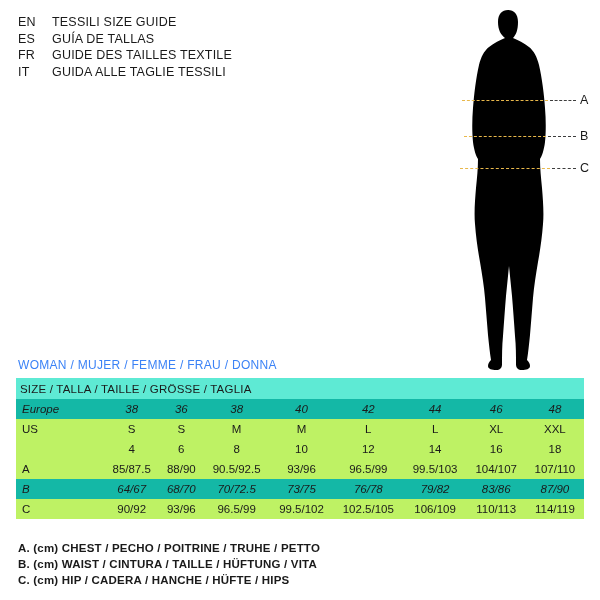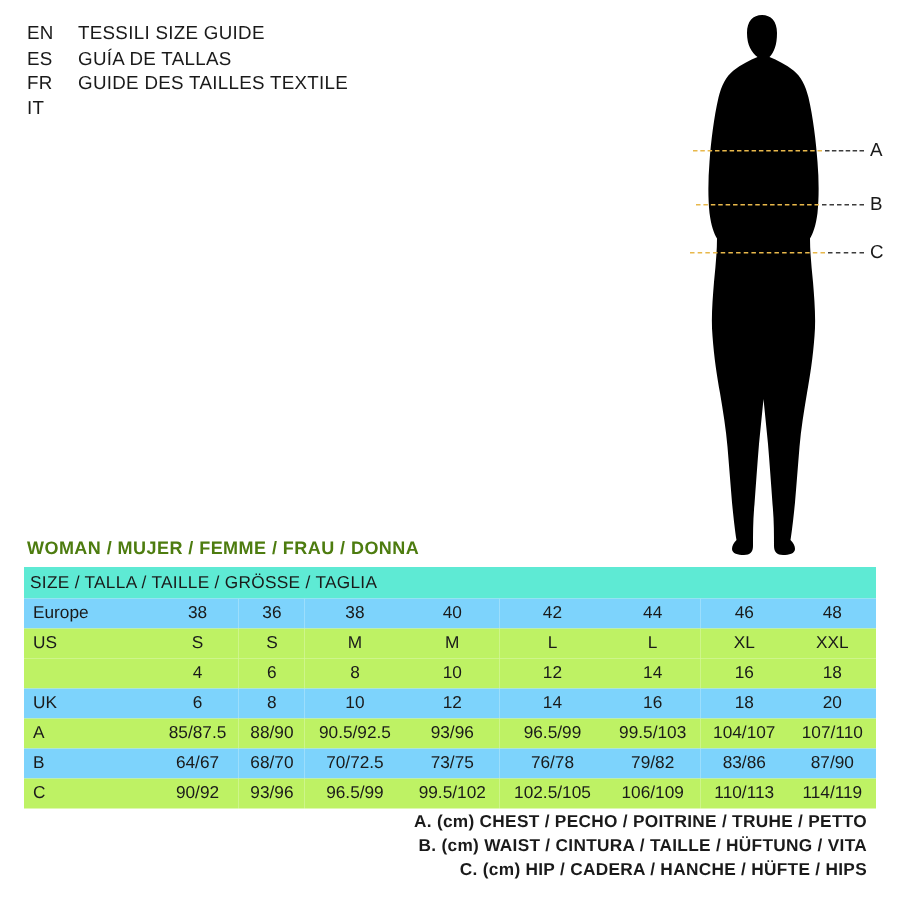--- a/index.html
+++ b/index.html
@@ -74,24 +74,24 @@
 
   
   .tablewrap {
     position: absolute;
     left: 16px;
     top: 358px;
     width: 568px;
   }
   .woman-title {
     font-size: 12px;
-    font-weight: bold;
+    font-weight: normal;
     letter-spacing: 0.3px;
     margin: 0 0 6px 2px;
-    color: #4d7c0f;
+    color: #3b82f6;
   }
   table.size {
     border-collapse: collapse;
     width: 568px;
     font-size: 11.5px;
   }
   table.size td {
     padding: 2px 4px;
     height: 16px;
     color: #1a1a1a;
@@ -105,41 +105,41 @@
   }
   tr.headrow td {
     background: #5eead4;
     color: #1a1a1a;
     text-align: left;
     font-size: 11.5px;
     letter-spacing: 0.2px;
     height: 17px;
   }
   tr.shade td {
-    background: #7dd3fc;
+    background: #14b8a6;
+    font-style: italic;
   }
   tr.plain td {
     background: #bef264;
   }
 
   
   .legend {
     position: absolute;
     left: 18px;
     top: 540px;
     width: 560px;
   }
   .legend div {
     font-size: 11.5px;
     font-weight: bold;
     line-height: 16px;
     letter-spacing: 0.2px;
     color: #1a1a1a;
     white-space: nowrap;
-    text-align: right;
   }
 </style>
 </head>
 <body>
 
 <div class="page">
 
   <div class="langblock">
     <div class="langrow">
       <span class="langcode">EN</span>
@@ -148,20 +148,21 @@
     <div class="langrow">
       <span class="langcode">ES</span>
       <span class="langtext">GUÍA DE TALLAS</span>
     </div>
     <div class="langrow">
       <span class="langcode">FR</span>
       <span class="langtext">GUIDE DES TAILLES TEXTILE</span>
     </div>
     <div class="langrow">
       <span class="langcode">IT</span>
+      <span class="langtext">GUIDA ALLE TAGLIE TESSILI</span>
     </div>
   </div>
 
   <div class="figure">
     <svg width="160" height="370" viewBox="0 0 160 370">
       <path fill="#000000" d="
         M68,14
         C68,6 72,2 78,2
         C84,2 88,6 88,14
         C88,22 86,27 83,30
@@ -253,31 +254,20 @@
           <td>4</td>
           <td>6</td>
           <td>8</td>
           <td>10</td>
           <td>12</td>
           <td>14</td>
           <td>16</td>
           <td>18</td>
         </tr>
 
-        <tr class="shade">
-          <td class="rowlabel">UK</td>
-          <td>6</td>
-          <td>8</td>
-          <td>10</td>
-          <td>12</td>
-          <td>14</td>
-          <td>16</td>
-          <td>18</td>
-          <td>20</td>
-        </tr>
 
         <tr class="plain">
           <td class="rowlabel">A</td>
           <td>85/87.5</td>
           <td>88/90</td>
           <td>90.5/92.5</td>
           <td>93/96</td>
           <td>96.5/99</td>
           <td>99.5/103</td>
           <td>104/107</td>

